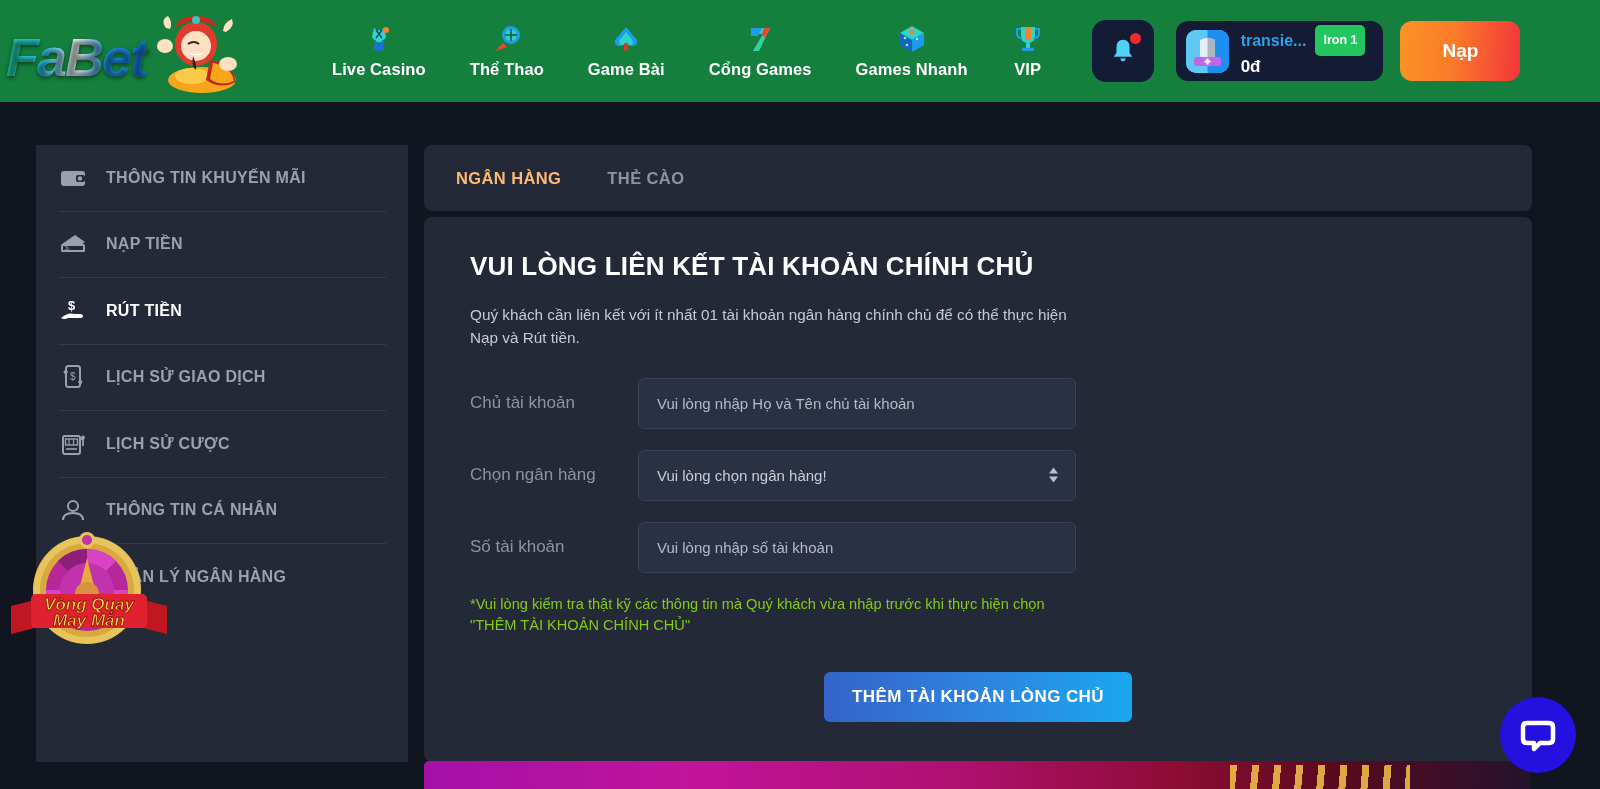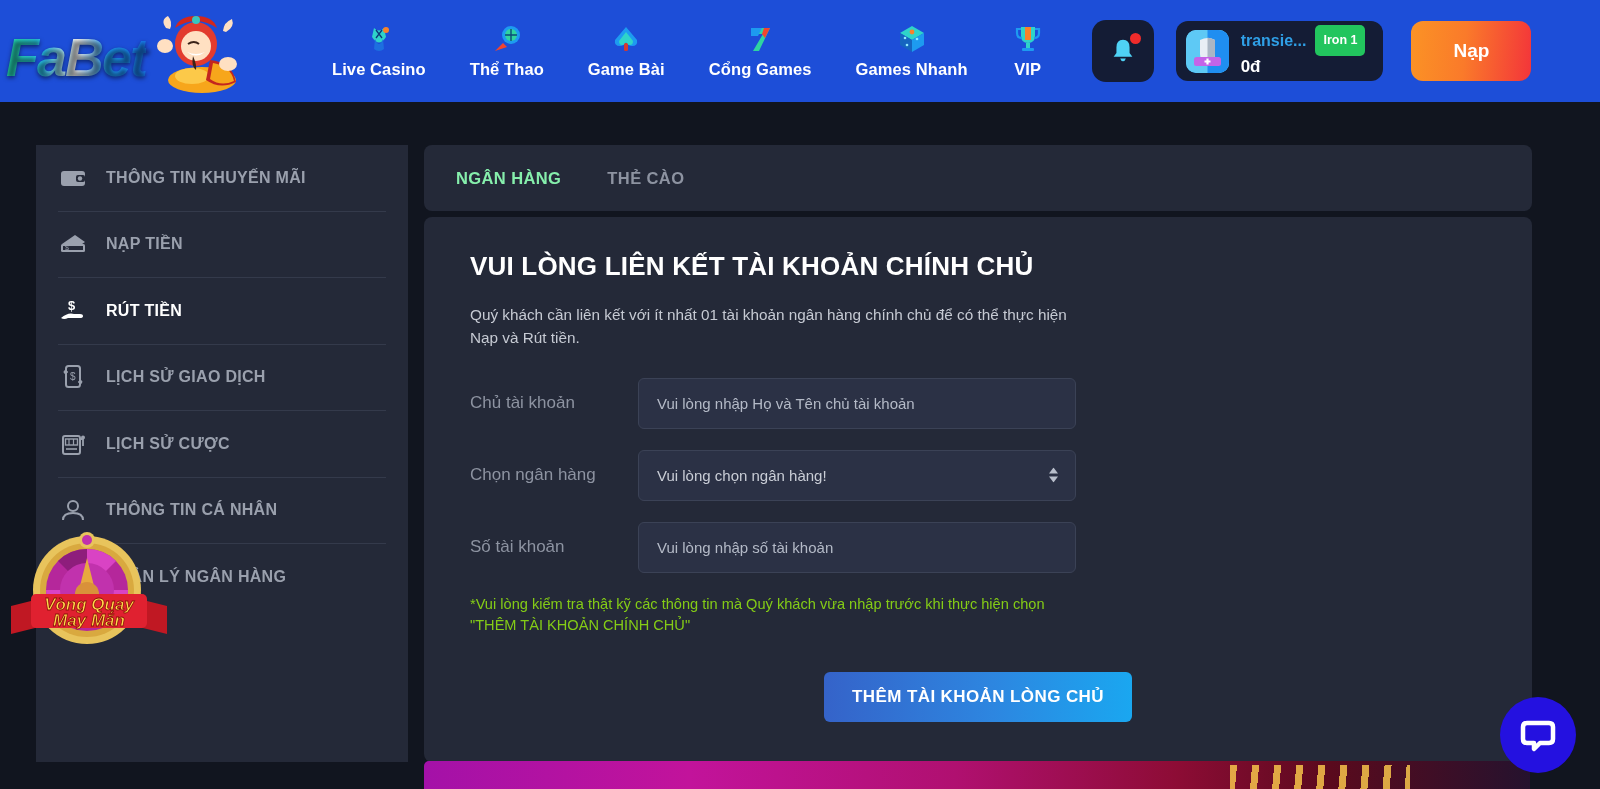--- a/index.html
+++ b/index.html
@@ -6,21 +6,21 @@
   html, body {
     width: 1600px; height: 789px;
     background: #11151f;
     font-family: "Liberation Sans", sans-serif;
     overflow: hidden;
   }
 
   
   .header {
     height: 102px; width: 1600px;
-    background: #1d4ed8;
+    background: #15803d;
     display: flex; align-items: center;
     position: relative;
   }
   .logo-wrap {
     width: 270px; height: 102px;
     position: relative; flex: 0 0 auto;
     display: flex; align-items: center;
   }
   .logo-text {
     position: absolute; left: 6px; top: 26px;
@@ -75,21 +75,21 @@
   .user-row1 { display: flex; align-items: center; gap: 9px; text-align: right; }
   .user-name { color: #2f9fe6; font-size: 16px; font-weight: bold; }
   .rank-badge {
     background: #22c55e; color: #ffffff;
     font-size: 12.5px; font-weight: bold;
     padding: 8px 8px; border-radius: 5px; line-height: 1.25;
   }
   .user-balance { color: #fff; font-size: 17px; font-weight: bold; margin-top: 1px; }
 
   .nap-btn {
-    margin-left: 28px; width: 120px; height: 60px;
+    margin-left: 17px; width: 120px; height: 60px;
     border-radius: 12px; border: none; cursor: pointer;
     background: linear-gradient(95deg,#fb9325 0%,#fa7a2a 45%,#f3353a 100%);
     color: #fff; font-size: 19px; font-weight: bold;
     font-family: "Liberation Sans", sans-serif;
   }
 
   
   .page { display: flex; padding: 43px 0 0 36px; gap: 16px; position: relative; }
 
   
@@ -122,21 +122,21 @@
   .tabs-card {
     background: #242938; border-radius: 8px;
     height: 66px; display: flex; align-items: center;
     padding: 0 32px; gap: 46px; margin-bottom: 6px;
   }
   .tab {
     font-size: 16.5px; font-weight: bold; color: #8d93a1;
     letter-spacing: .4px; cursor: pointer; background: none; border: none;
     font-family: "Liberation Sans", sans-serif; padding: 0;
   }
-  .tab.active { color: #86efac; }
+  .tab.active { color: #fdba74; }
 
   .form-card {
     background: #242938; border-radius: 8px;
     padding: 34px 0 40px 0; min-height: 520px;
   }
   .form-inner { padding: 0 46px; }
   .form-title {
     color: #fff; font-size: 26px; font-weight: bold;
     letter-spacing: .2px; margin-bottom: 22px;
   }

